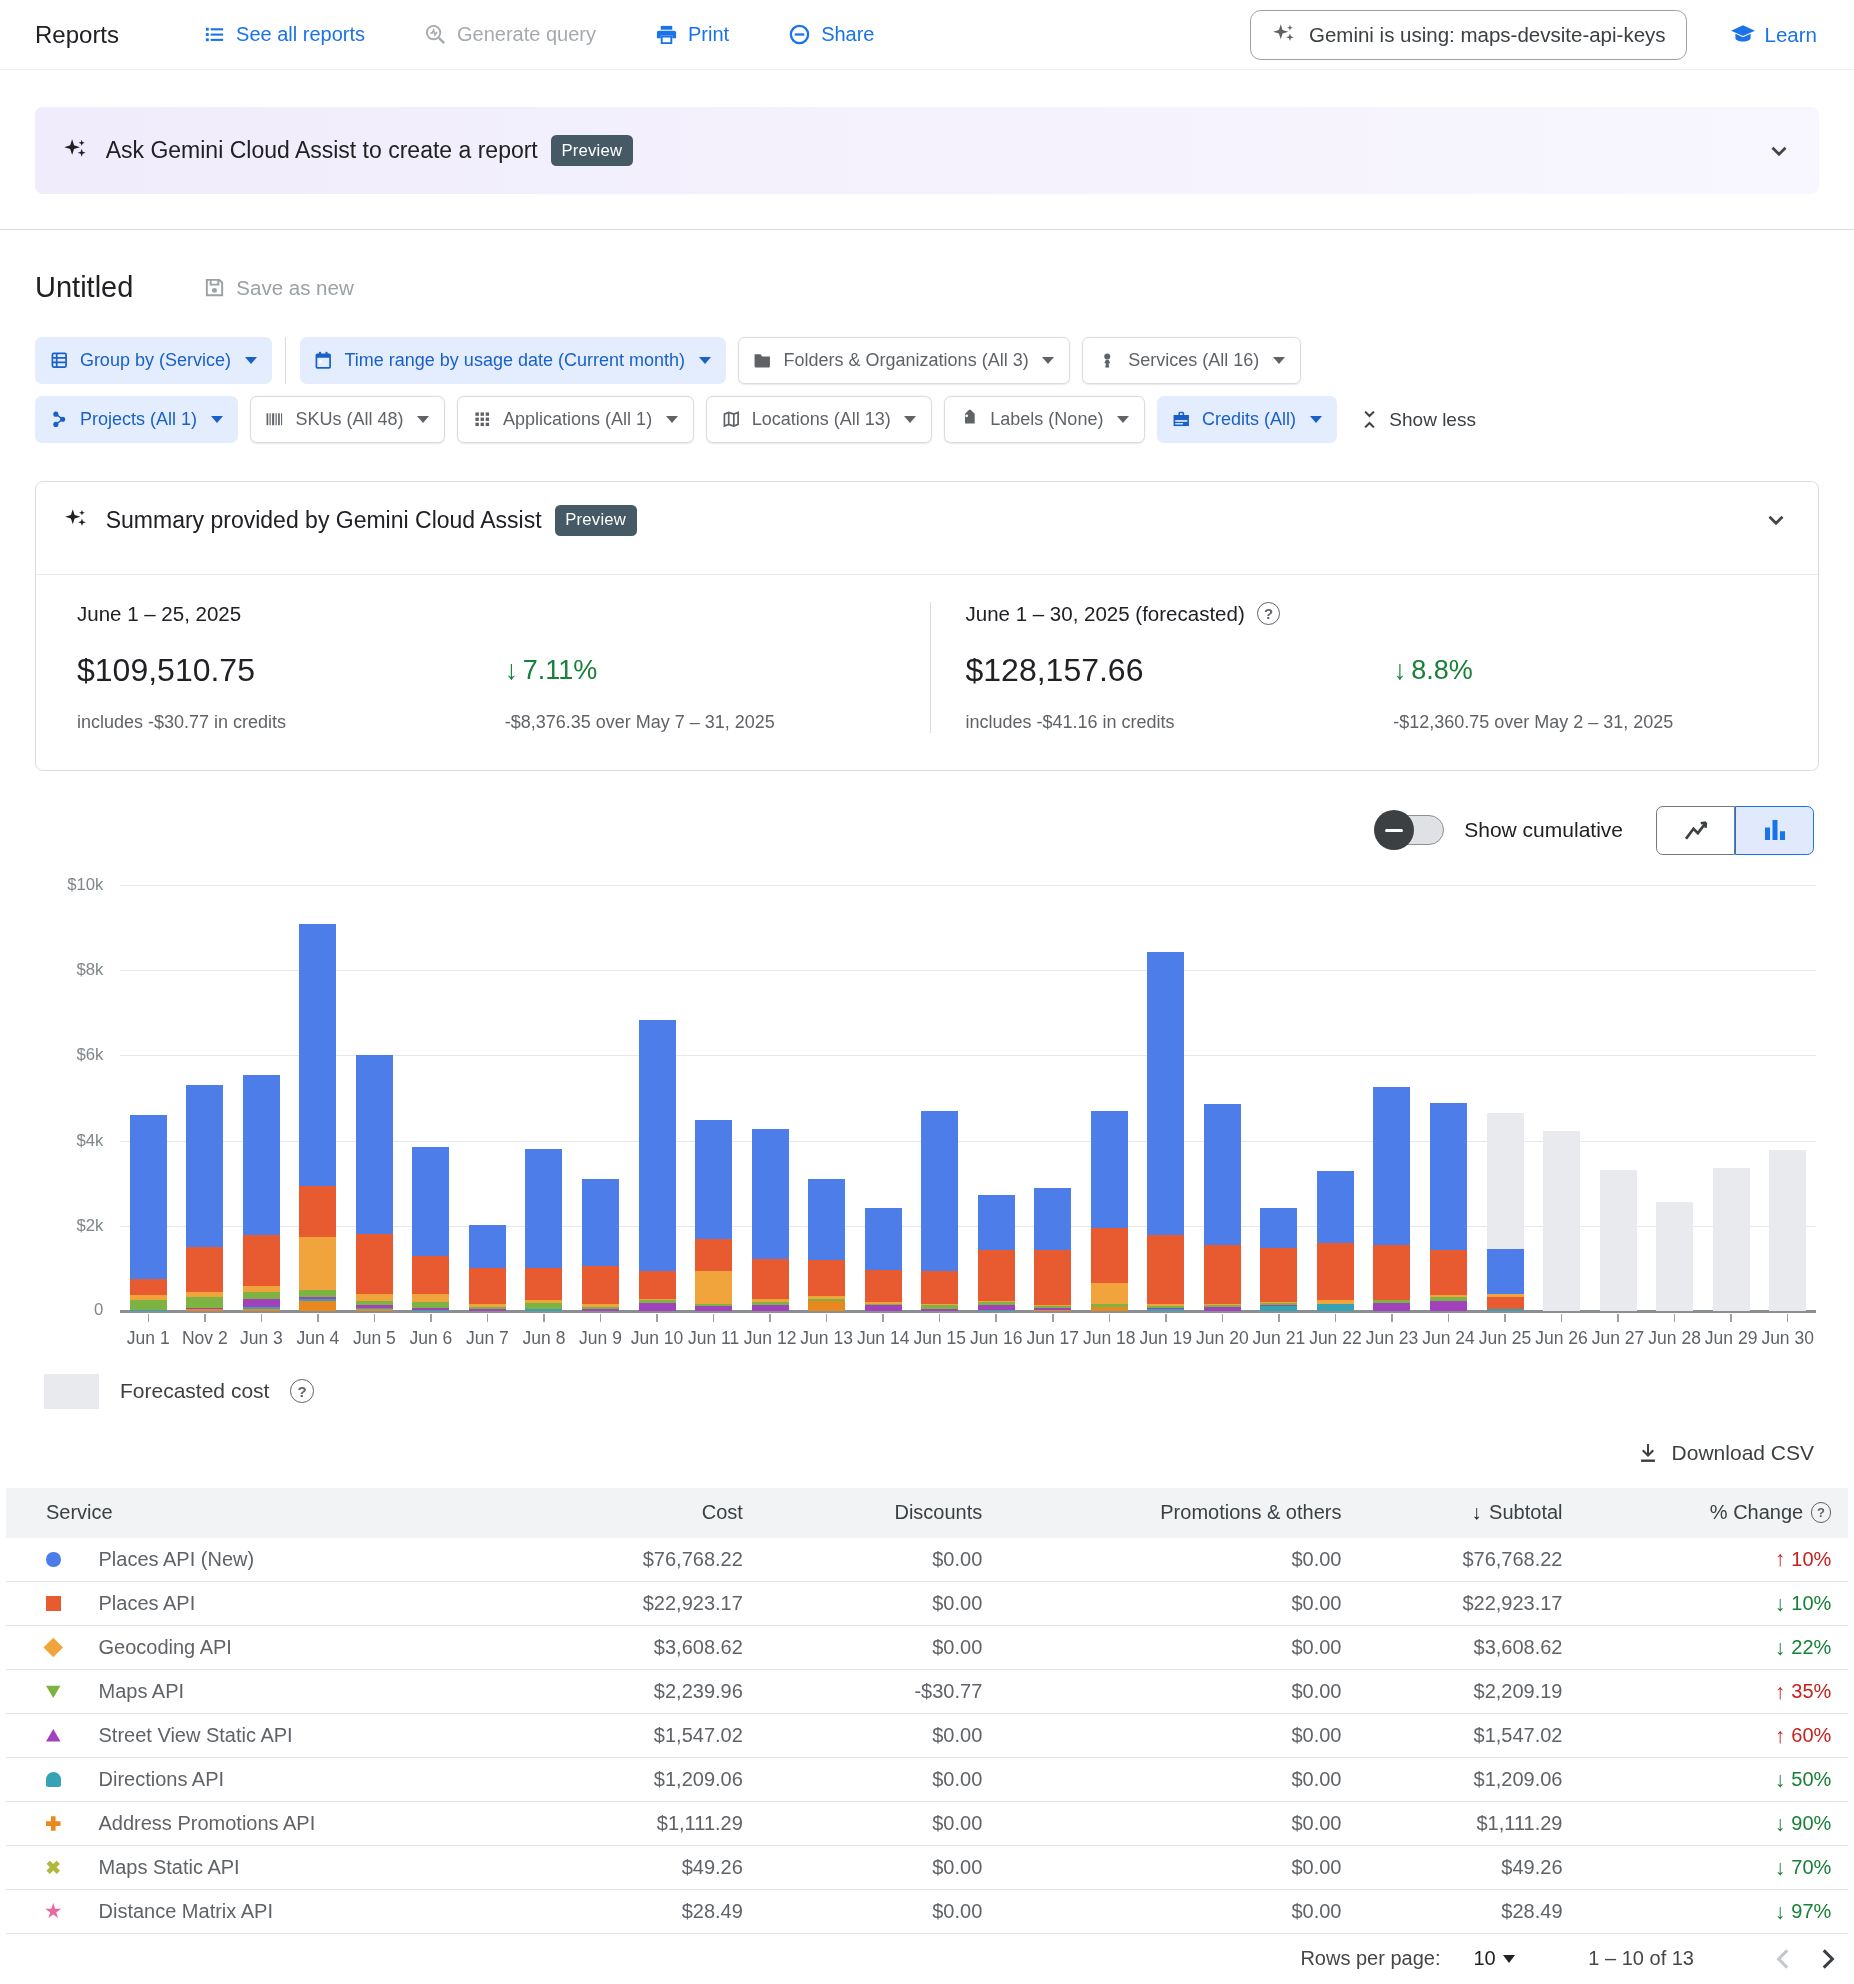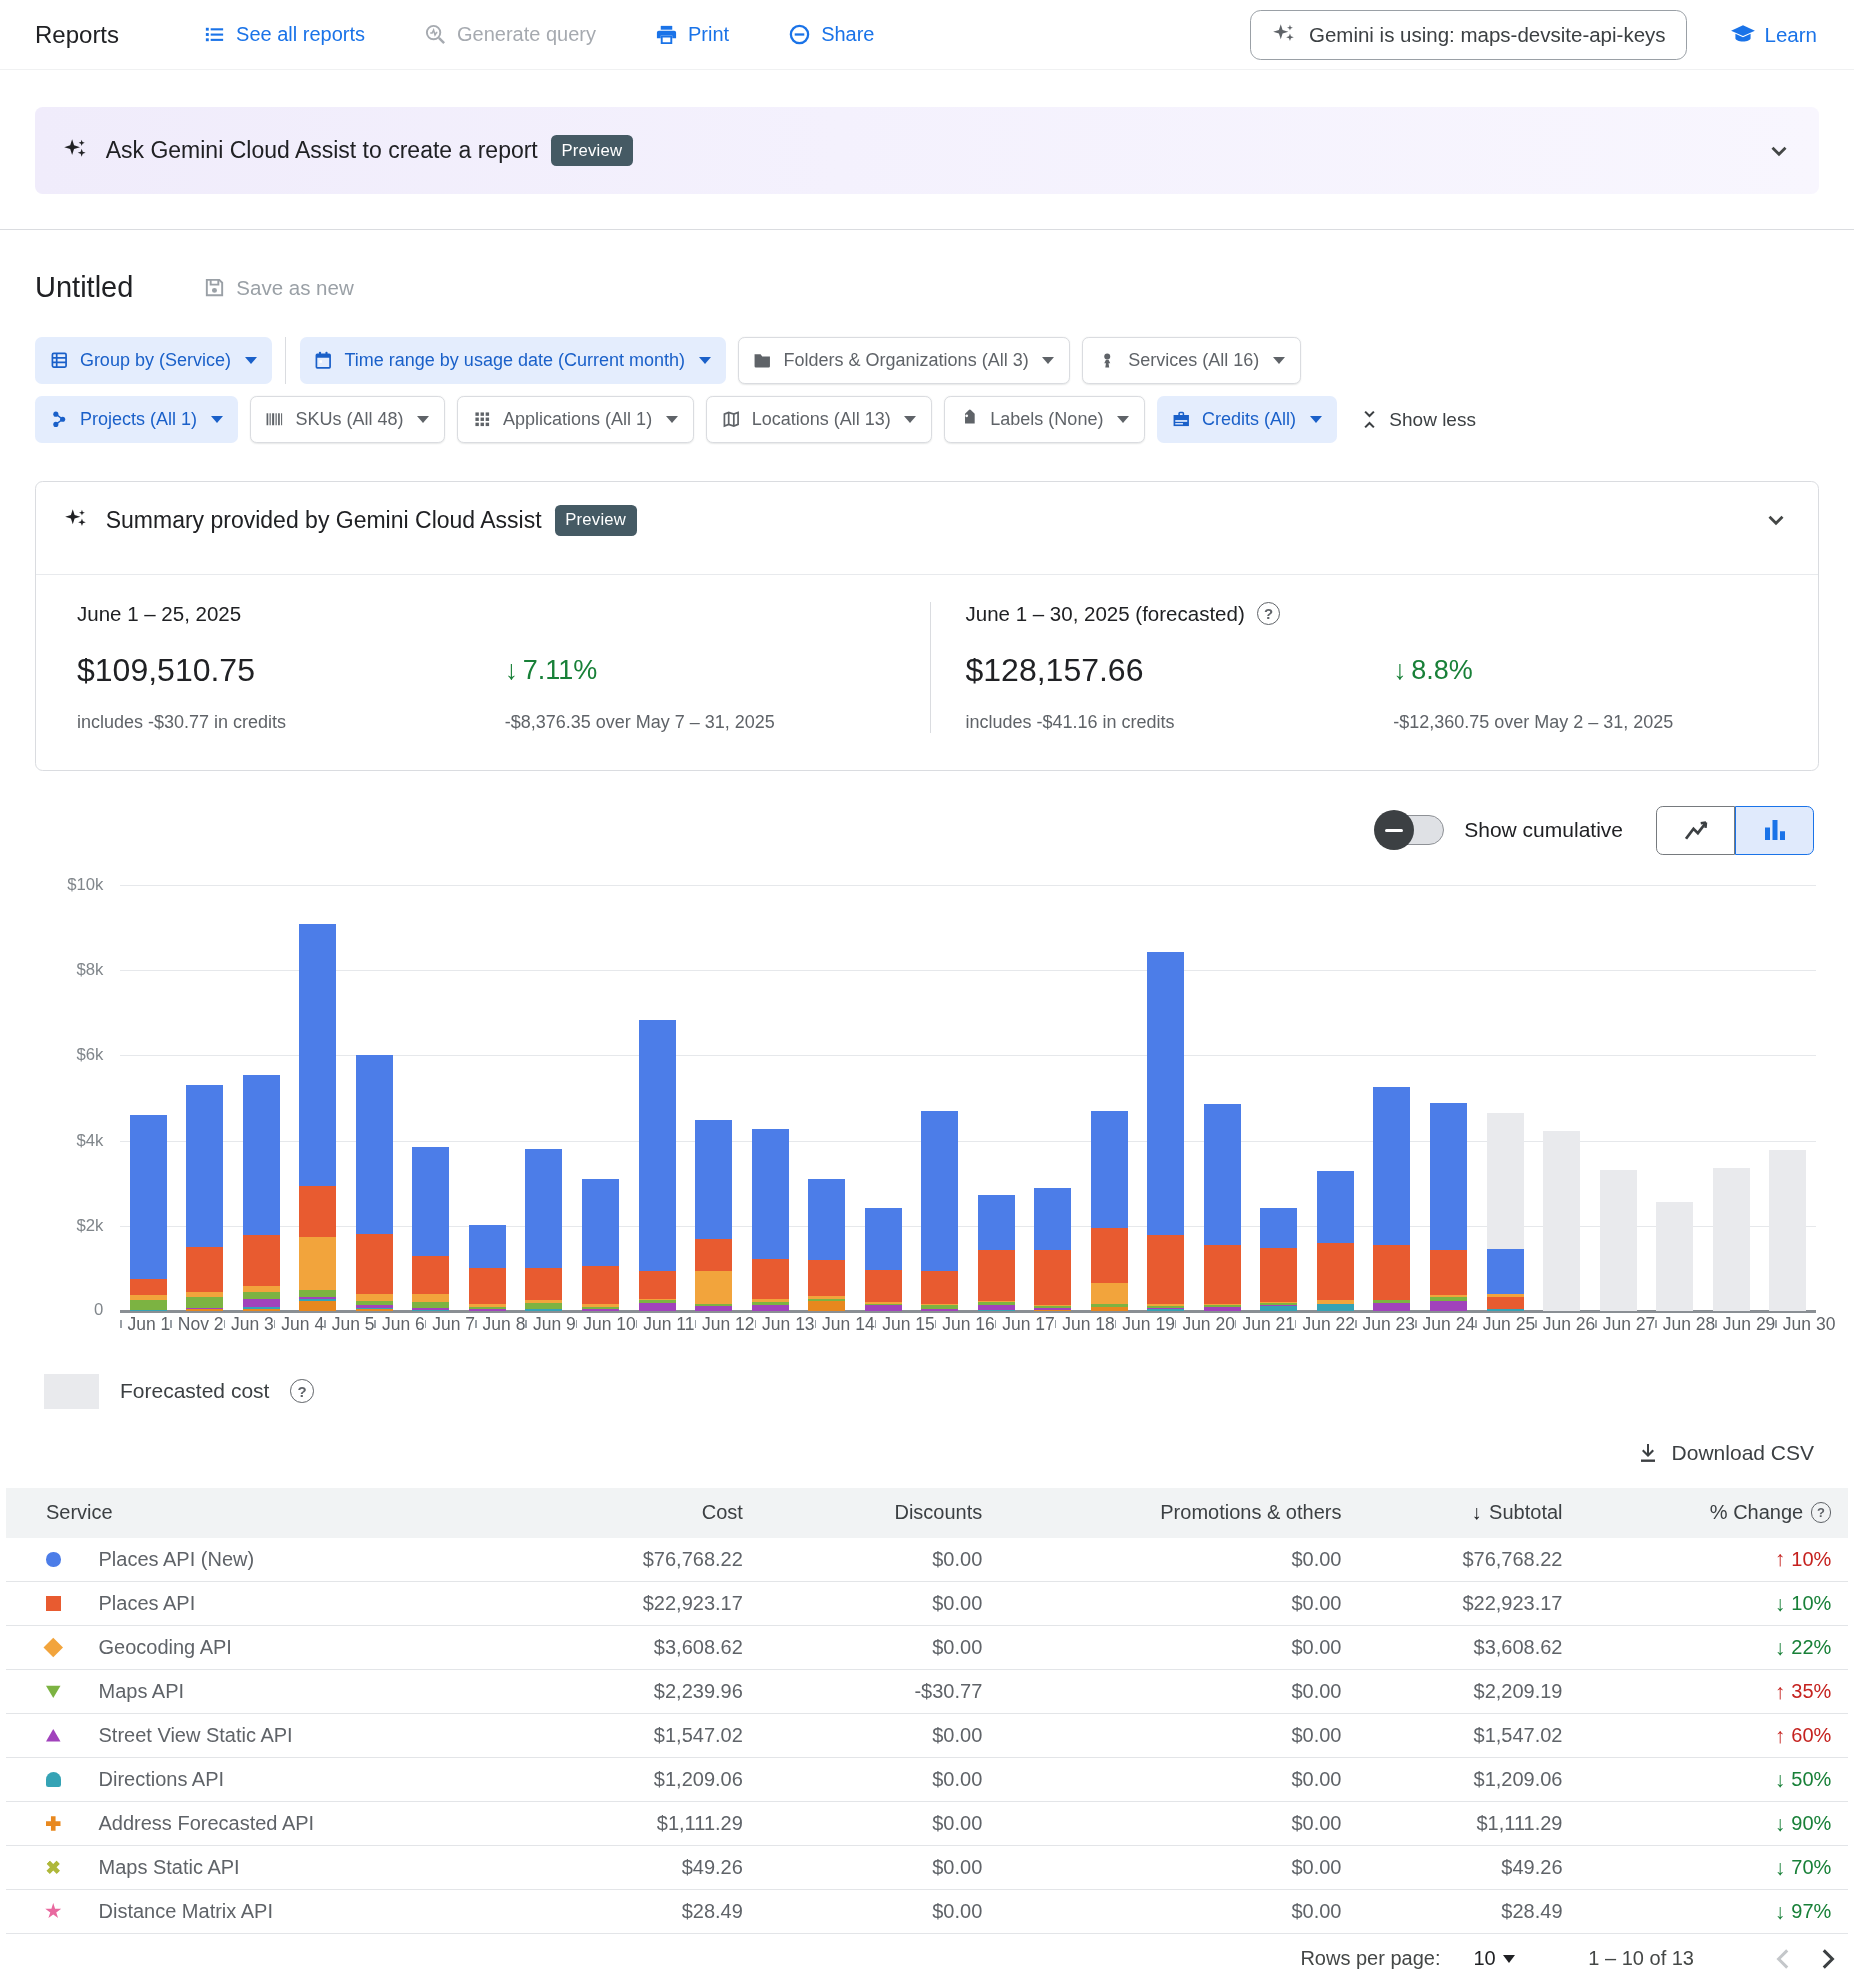--- a/index.html
+++ b/index.html
@@ -71,21 +71,21 @@
   .chart { position:relative; margin:0 35px; height:472px; }
   .plot { position:absolute; left:85px; right:3px; top:10.7px; height:426px; }
   .gridline { position:absolute; left:0; right:0; height:0.8px; background:#e6e8eb; }
   .gridline.baseline { height:2.3px; background:#8a8f94; }
   .ytick { position:absolute; right:calc(100% + 16.7px); transform:translateY(-50%); font-size:16.7px; color:#80868b; white-space:nowrap; }
   .bars { position:absolute; inset:0; display:flex; align-items:flex-end; }
   .bar-slot { flex:1; display:flex; justify-content:center; align-items:flex-end; height:100%; }
   .bar { width:37px; display:flex; flex-direction:column-reverse; }
   .bar .seg { width:100%; }
   .xlabels { position:absolute; left:85px; right:3px; top:439px; display:flex; }
-  .xlabel { flex:1; display:flex; flex-direction:row; align-items:center; gap:6px; }
+  .xlabel { flex:1; display:flex; flex-direction:column; align-items:center; gap:6px; }
   .xlabel .tick { width:1.5px; height:8.4px; background:#9aa0a6; }
   .xlabel .txt { font-size:17.5px; color:#5f6368; white-space:nowrap; }
 
   .legend { display:flex; align-items:center; gap:21px; margin:27px 35px 0 44px; }
   .legend-swatch { width:55px; height:35px; background:#e9eaed; }
   .legend-label { font-size:21px; color:#3c4043; }
 
   
   .csv-row { display:flex; justify-content:flex-end; padding:32px 40px 23px; }
   .download-csv { display:flex; align-items:center; gap:12px; font-size:21px; font-weight:500; color:#3c4043; cursor:pointer; }
@@ -974,21 +974,21 @@
         <td class="num col-sub">$1,209.06</td>
         <td class="col-change"><span class="chg down">
             <span class="a">↓</span>
             <span>50%</span>
           </span></td>
       </tr>
       <tr>
         <td class="col-service">
           <div class="svc">
             <span class="marker m-plus" style="background: rgb(232, 136, 30);"></span>
-            <span>Address Forecasted API</span>
+            <span>Address Promotions API</span>
           </div>
         </td>
         <td class="num col-cost">$1,111.29</td>
         <td class="num col-disc">$0.00</td>
         <td class="num col-promo">$0.00</td>
         <td class="num col-sub">$1,111.29</td>
         <td class="col-change"><span class="chg down">
             <span class="a">↓</span>
             <span>90%</span>
           </span></td>

